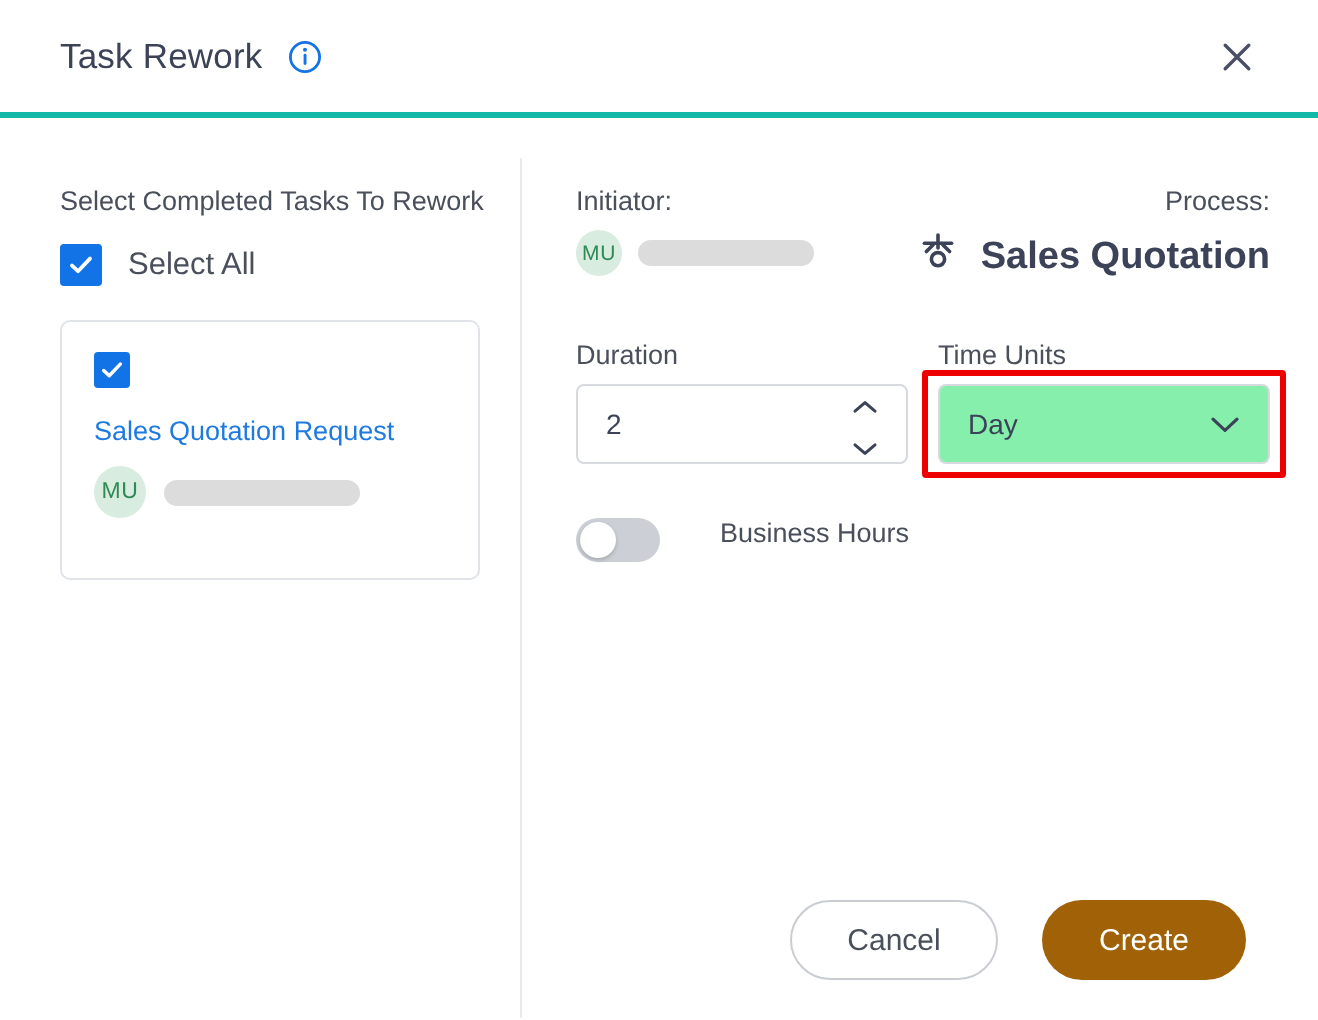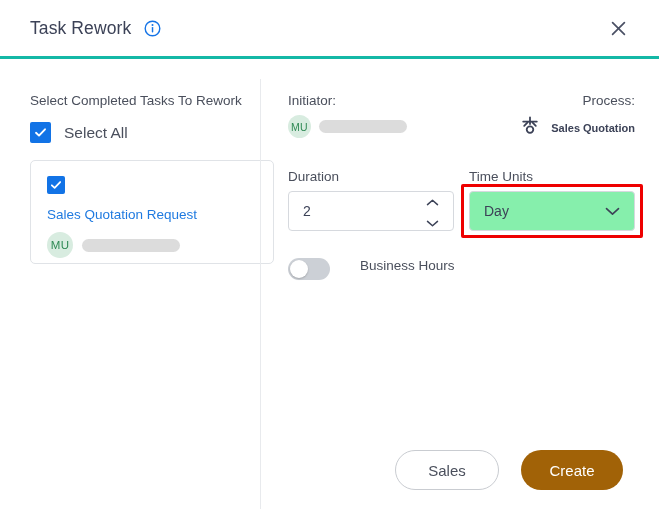--- a/index.html
+++ b/index.html
@@ -96,24 +96,24 @@
     background: #1273e6;
     display: inline-flex;
     align-items: center;
     justify-content: center;
     flex: 0 0 18px;
     cursor: pointer;
   }
   .checkbox.lg { width: 21px; height: 21px; flex-basis: 21px; }
 
   .task-card {
-    width: 244px;
+    width: 210px;
     border: 1px solid #e0e3e7;
     border-radius: 5px;
-    padding: 15px 14px 5px 16px;
+    padding: 15px 14px 30px 16px;
     background: #fff;
     cursor: pointer;
   }
   .task-title {
     font-size: 13.5px;
     color: #1f7ae0;
     margin: 12px 0 10px 0;
   }
   .task-user-row {
     display: flex;
@@ -167,21 +167,21 @@
     width: 23px; height: 23px; flex-basis: 23px; font-size: 10.5px;
   }
   .process-block { text-align: right; }
   .process-value-row {
     display: flex;
     align-items: center;
     gap: 10px;
     justify-content: flex-end;
   }
   .process-name {
-    font-size: 11px;
+    font-size: 19px;
     color: #3c4257;
     font-weight: bold;
   }
 
   .fields-row {
     display: flex;
     gap: 15px;
     margin-top: 28px;
   }
   .field-duration { width: 166px; }
@@ -411,17 +411,17 @@
 
     <div class="toggle-row">
       <span class="toggle">
         <span class="knob"></span>
       </span>
       <span class="toggle-label">Business Hours</span>
     </div>
   </div>
 
   <div class="footer">
-    <button class="btn btn-cancel">Sales</button>
+    <button class="btn btn-cancel">Cancel</button>
     <button class="btn btn-create">Create</button>
   </div>
 
 </div>
 
 </body></html>

